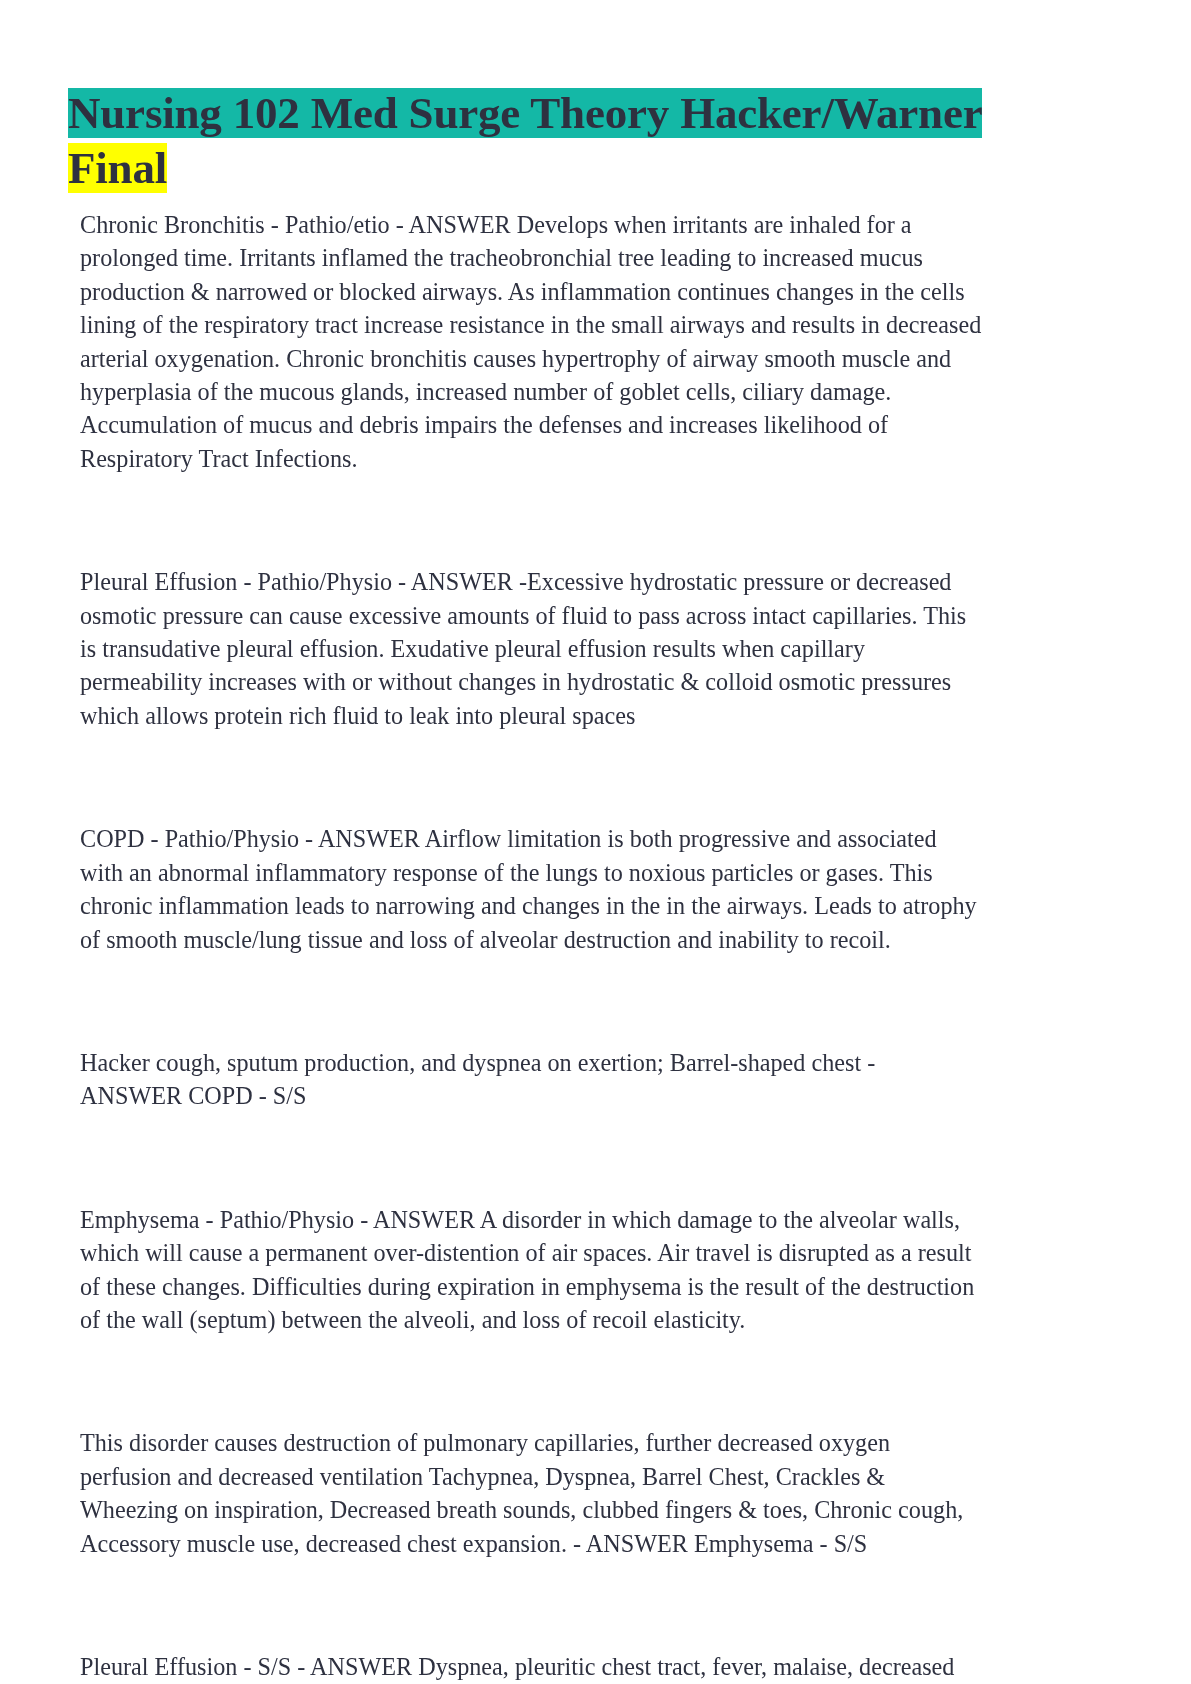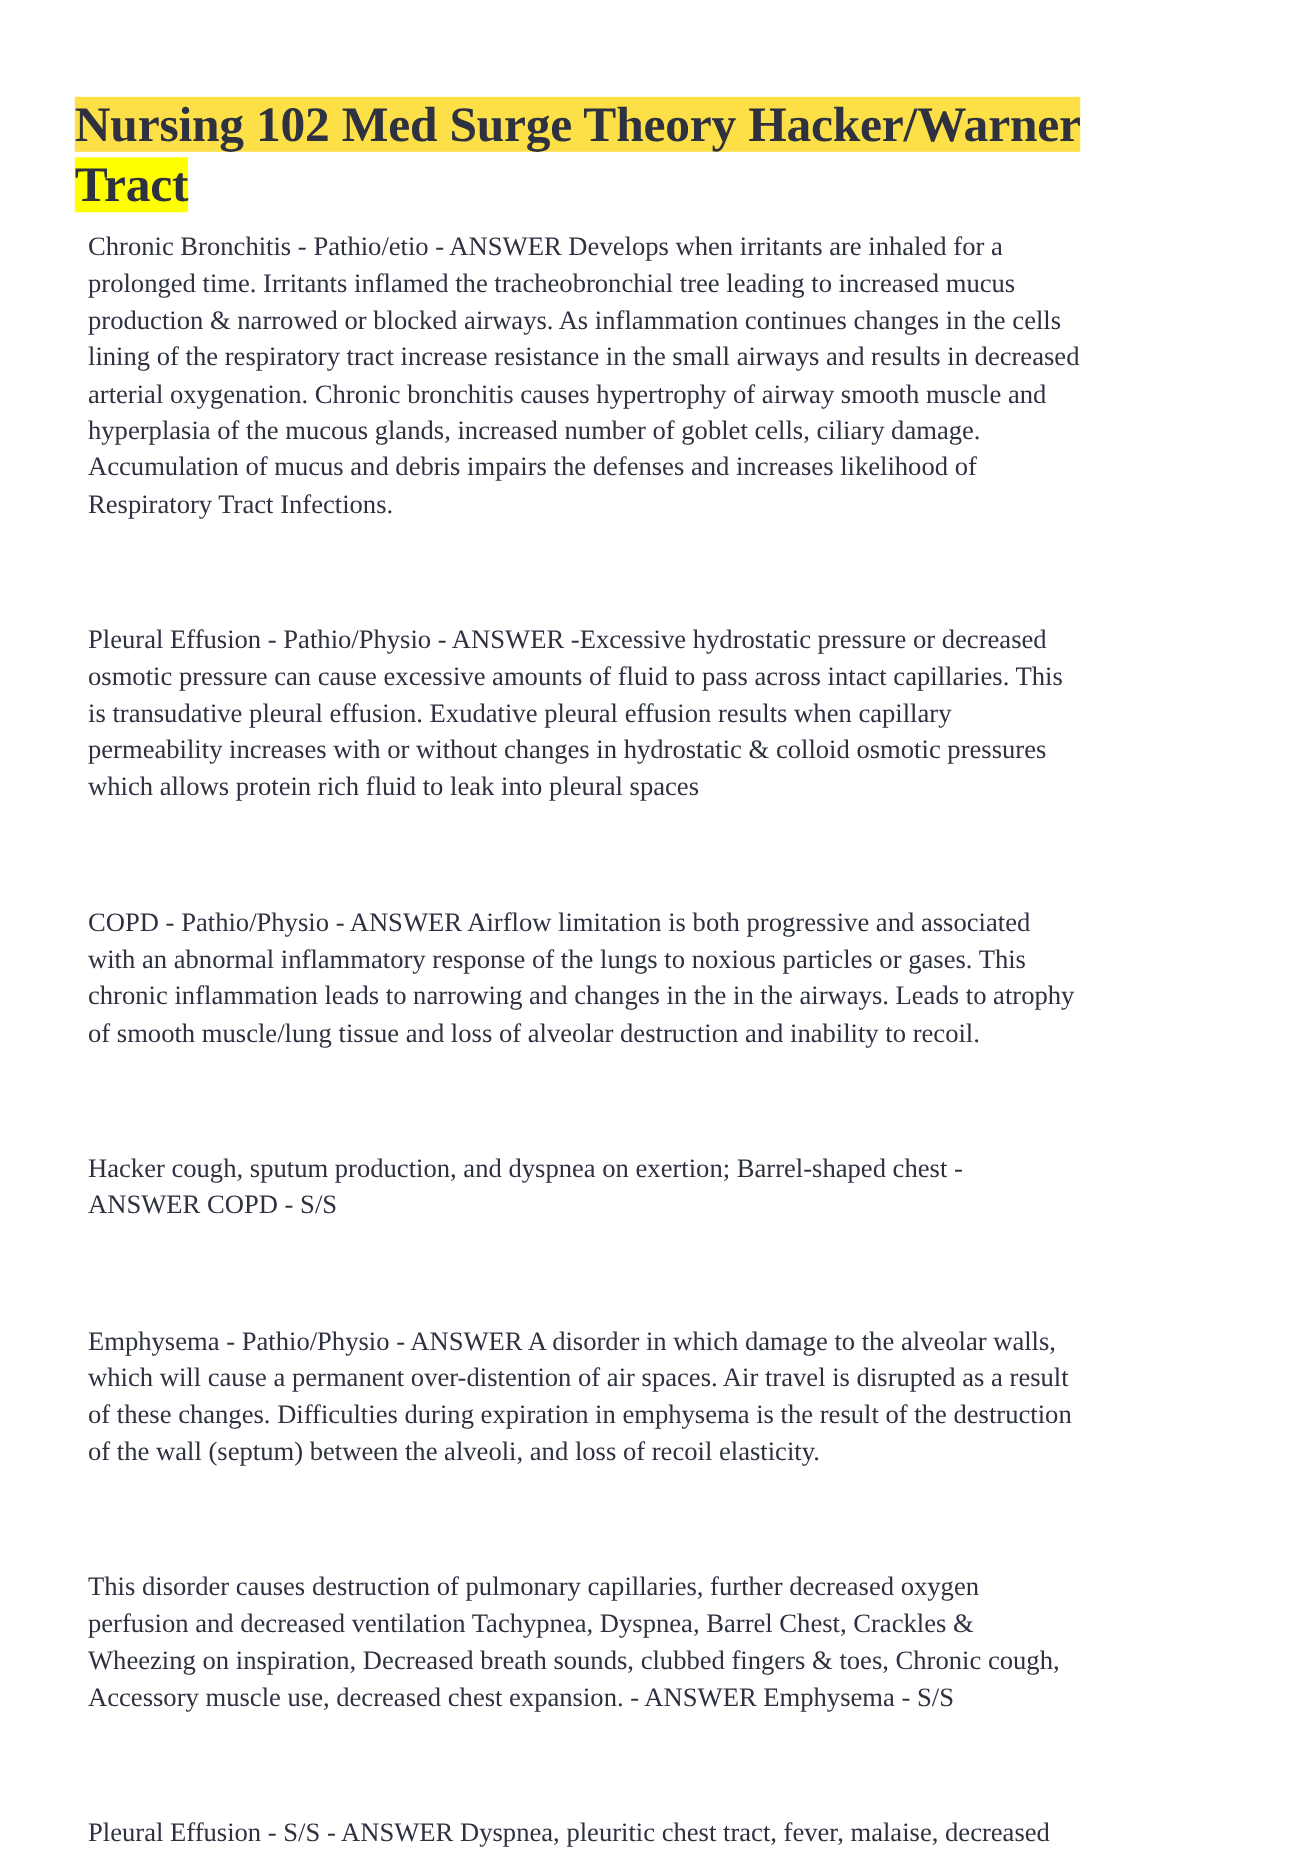--- a/index.html
+++ b/index.html
@@ -9,22 +9,22 @@
   .title { font-weight: bold; font-size: 45px; line-height: 55px; margin: 0 0 12px 0; letter-spacing: -0.2px; }
   .title span { background: #ffff00; }
   .entry { font-size: 24.2px; line-height: 33.4px; margin: 12px; }
   .gap-lg { height: 66px; }
 </style>
 </head>
 <body>
 
 <div class="page">
   <h1 class="title">
-    <span style="background: #fde047; margin-top: 11px;">Nursing 102 Med Surge Theory Hacker/Warner</span><br>
-    <span style="background: rgb(255, 255, 0);">Tract</span>
+    <span style="background: #14b8a6; margin-top: 11px;">Nursing 102 Med Surge Theory Hacker/Warner</span><br>
+    <span style="background: rgb(255, 255, 0);">Final</span>
   </h1>
 
   <div id="entries">
       <p class="entry"><span>Chronic Bronchitis - Pathio/etio - ANSWER Develops when irritants are inhaled for a</span><br><span>prolonged time. Irritants inflamed the tracheobronchial tree leading to increased mucus</span><br><span>production &amp; narrowed or blocked airways. As inflammation continues changes in the cells</span><br><span>lining of the respiratory tract increase resistance in the small airways and results in decreased</span><br><span>arterial oxygenation. Chronic bronchitis causes hypertrophy of airway smooth muscle and</span><br><span>hyperplasia of the mucous glands, increased number of goblet cells, ciliary damage.</span><br><span>Accumulation of mucus and debris impairs the defenses and increases likelihood of</span><br><span>Respiratory Tract Infections.</span></p>
       <div class="gap-lg"></div>
       <p class="entry"><span>Pleural Effusion - Pathio/Physio - ANSWER -Excessive hydrostatic pressure or decreased</span><br><span>osmotic pressure can cause excessive amounts of fluid to pass across intact capillaries. This</span><br><span>is transudative pleural effusion. Exudative pleural effusion results when capillary</span><br><span>permeability increases with or without changes in hydrostatic &amp; colloid osmotic pressures</span><br><span>which allows protein rich fluid to leak into pleural spaces</span></p>
       <div class="gap-lg"></div>
       <p class="entry"><span>COPD - Pathio/Physio - ANSWER Airflow limitation is both progressive and associated</span><br><span>with an abnormal inflammatory response of the lungs to noxious particles or gases. This</span><br><span>chronic inflammation leads to narrowing and changes in the in the airways. Leads to atrophy</span><br><span>of smooth muscle/lung tissue and loss of alveolar destruction and inability to recoil.</span></p>
       <div class="gap-lg"></div>
       <p class="entry"><span>Hacker cough, sputum production, and dyspnea on exertion; Barrel-shaped chest -</span><br><span>ANSWER COPD - S/S</span></p>

